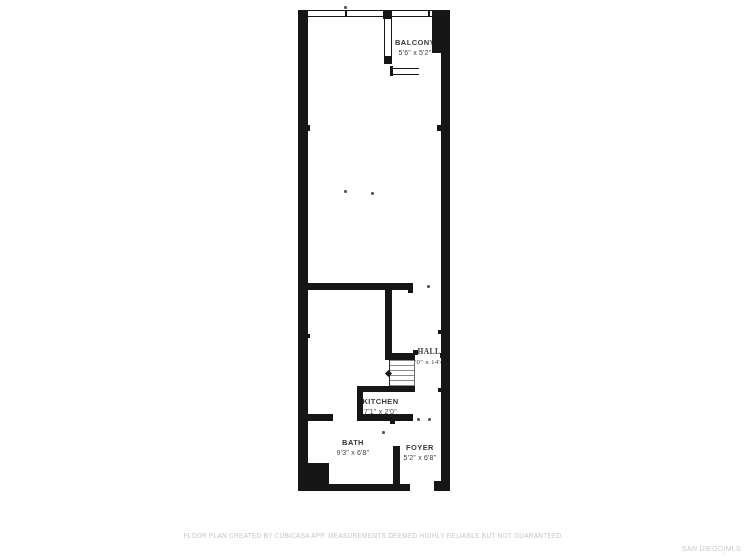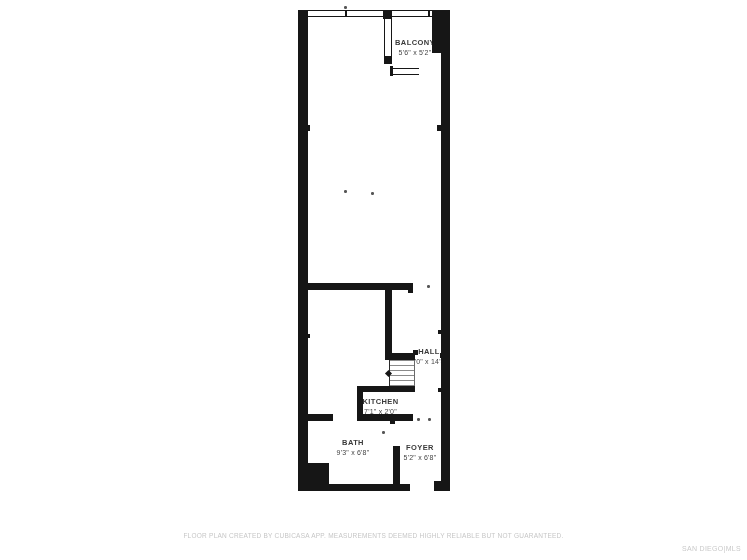--- a/index.html
+++ b/index.html
@@ -85,21 +85,21 @@
   <div class="dot" style="left:382px;top:431px;"></div>
 
   <div class="rlabel" style="left:375px;top:38px;width:80px;">
     <div class="rname">BALCONY</div>
     <div class="rdims">5'6" x 5'2"</div>
   </div>
 
 
 
 
-  <div class="rlabel" style="left:389px;top:347px;width:80px;">
+  <div class="rlabel" style="left:389px;top:347px;width:80px;font-family:Liberation Serif, serif;">
     <div class="rname">HALL</div>
     <div class="rdims">3'0" x 14'4"</div>
   </div>
 
   <div class="rlabel" style="left:343px;top:397px;width:75px;">
     <div class="rname">KITCHEN</div>
     <div class="rdims">7'1" x 2'0"</div>
   </div>
 
   <div class="rlabel" style="left:303px;top:438px;width:100px;">

